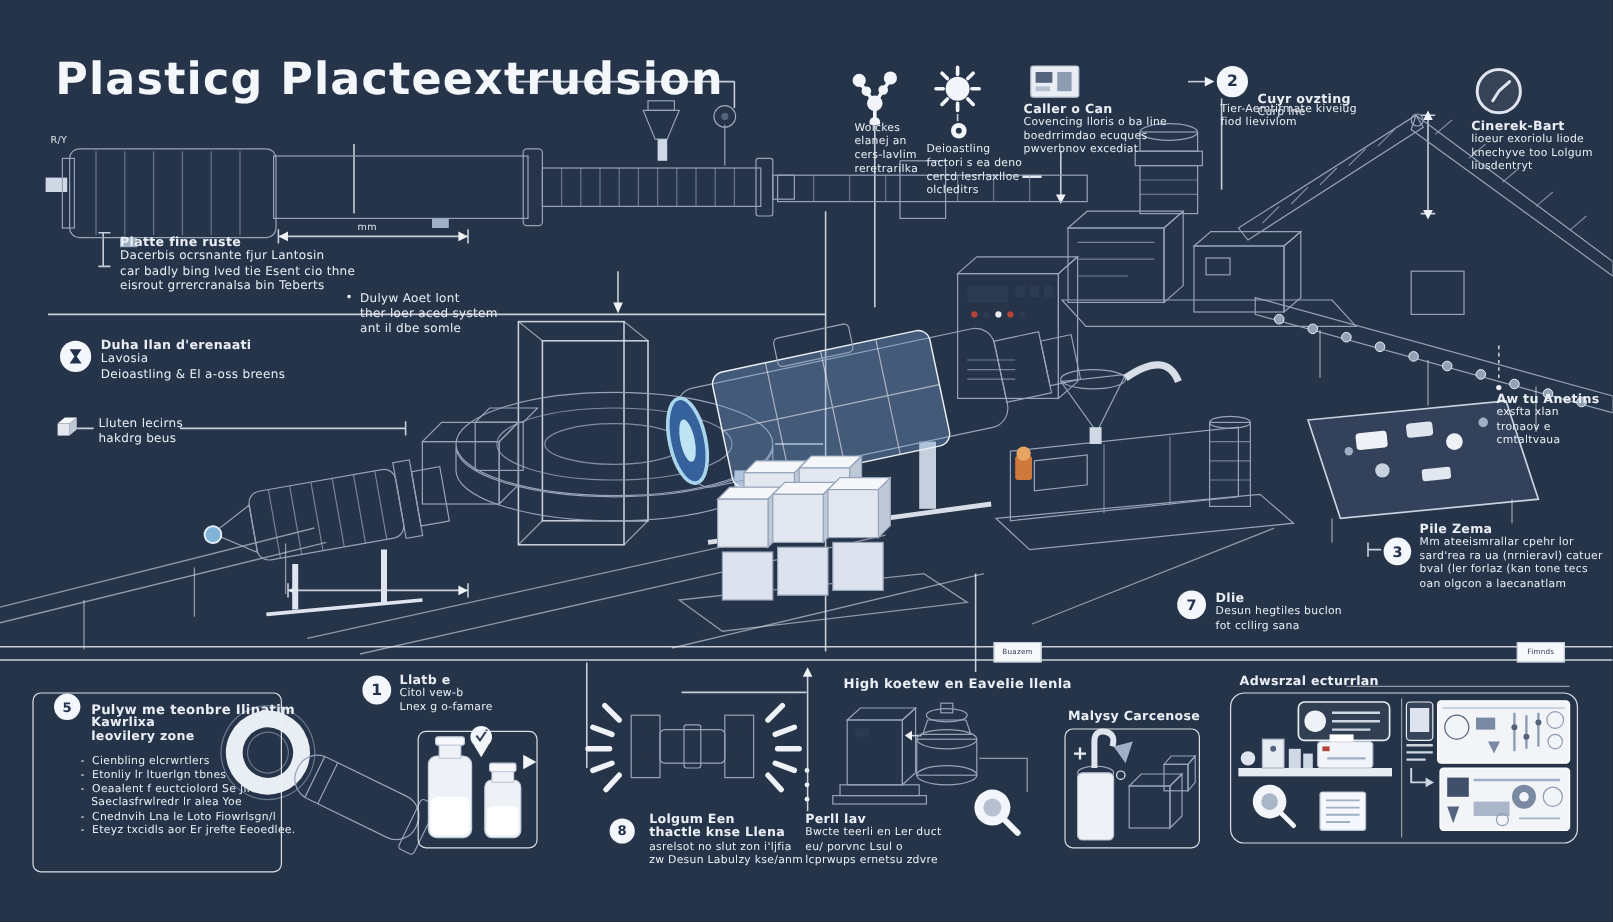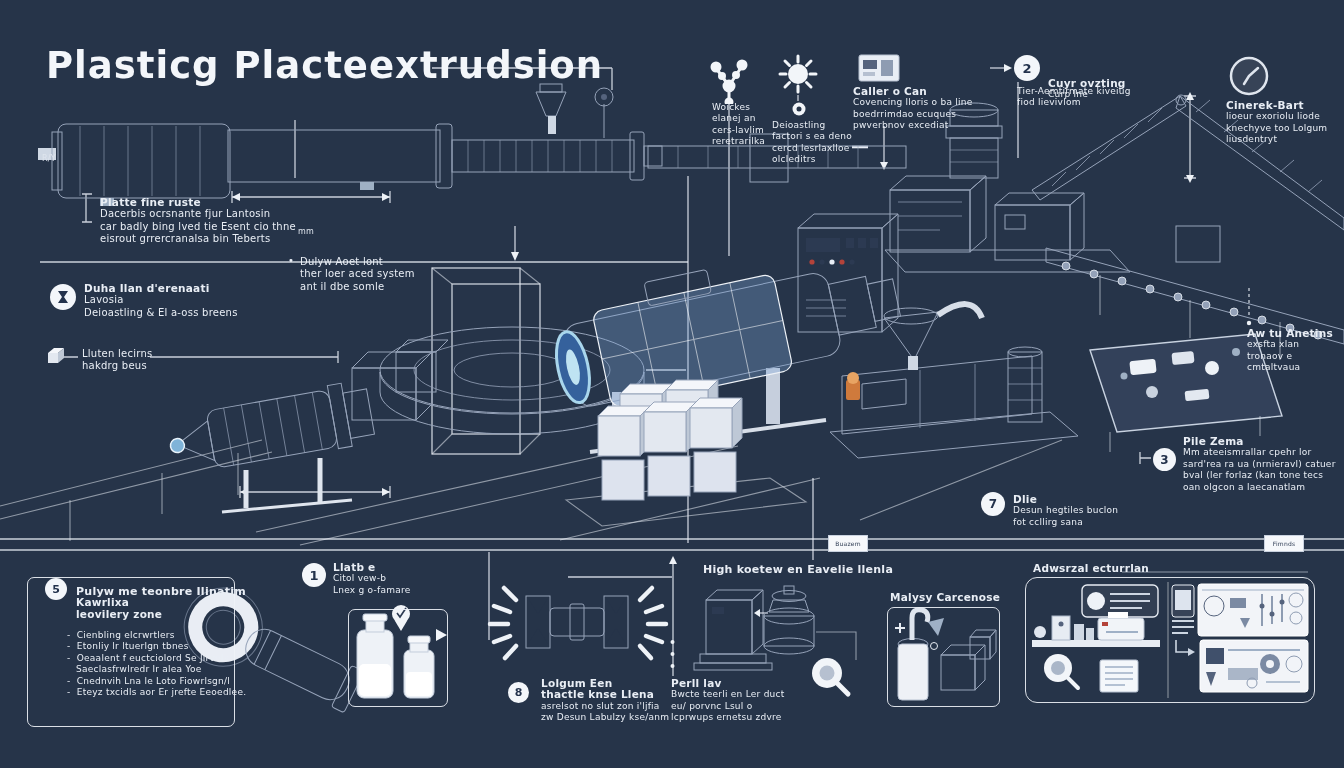--- a/index.html
+++ b/index.html
@@ -16,21 +16,21 @@
   .lead-dot{position:relative;}
   .lead-dot::before{content:"\2022";position:absolute;left:-12px;top:-1px;}
   .dash::before{content:"-\00a0\00a0";}
   .cont{padding-left:9px;}
   .badge{position:absolute;z-index:3;background:#f3f6fa;color:#23324c;border-radius:50%;
          font-weight:700;display:flex;align-items:center;justify-content:center;font-size:13px;}
   .tag{position:absolute;z-index:3;background:#f6f8fb;color:#2c3a52;font-size:6px;
        display:flex;align-items:center;justify-content:center;border:1px solid #c9d2df;letter-spacing:.2px;}
   .obox{position:absolute;z-index:1;border:1.6px solid rgba(238,242,247,.9);border-radius:7px;}
   .icon{position:absolute;z-index:2;}
-  .tiny{position:absolute;z-index:2;color:#dfe5ee;font-size:8px;letter-spacing:.3px;margin-top:42px;}
+  .tiny{position:absolute;z-index:2;color:#dfe5ee;font-size:8px;letter-spacing:.3px;}
 </style>
 </head>
 <body>
 
 <div class="stage">
 
 <svg class="art" width="1344" height="768" viewBox="0 0 1344 768">
   <defs>
     <linearGradient id="met" x1="0" y1="0" x2="0" y2="1">
       <stop offset="0" stop-color="#f6f8fb"></stop>
@@ -431,21 +431,21 @@
         <polygon points="2,7 12,7 18,2 8,2" fill="#f4f6fa"></polygon>
         <polygon points="12,7 18,2 18,12 12,17" fill="#bec8d6"></polygon>
         <rect x="2" y="7" width="10" height="10" fill="#e3e8f0"></rect>
       </svg>
 </div>
 <div class="note" style="left:82px;top:348px;">
   <div>Lluten lecirns</div>
   <div>hakdrg beus</div>
 </div>
 
-<div class="note" style="left:300px;top:256px;">
+<div class="note" style="left:300px;top:244px;">
   <div class="lead-dot">Dulyw Aoet lont</div>
   <div>ther loer aced system</div>
   <div>ant il dbe somle</div>
 </div>
 
 <div class="icon" style="left:708px;top:58px;">
   <svg width="42" height="46" viewBox="0 0 42 46">
     <g stroke="#f2f5f9" stroke-width="3" fill="#f2f5f9">
       <path d="M21 28 L8 10 M21 28 L34 8 M21 28 L21 43" fill="none"></path>
       <circle cx="8" cy="9" r="4"></circle>

